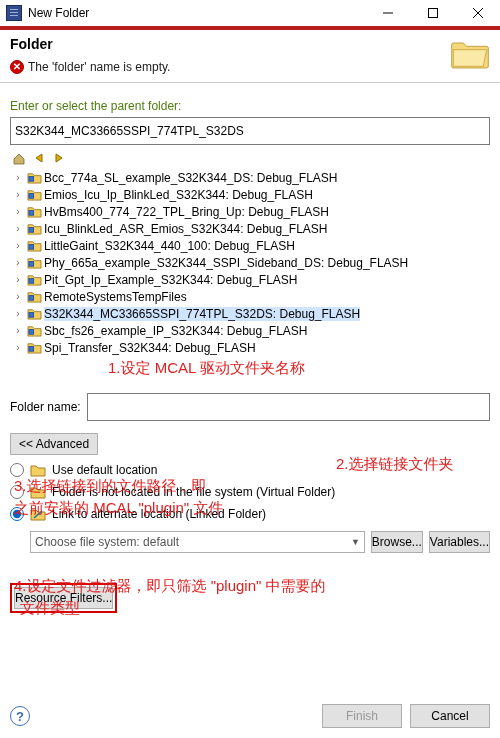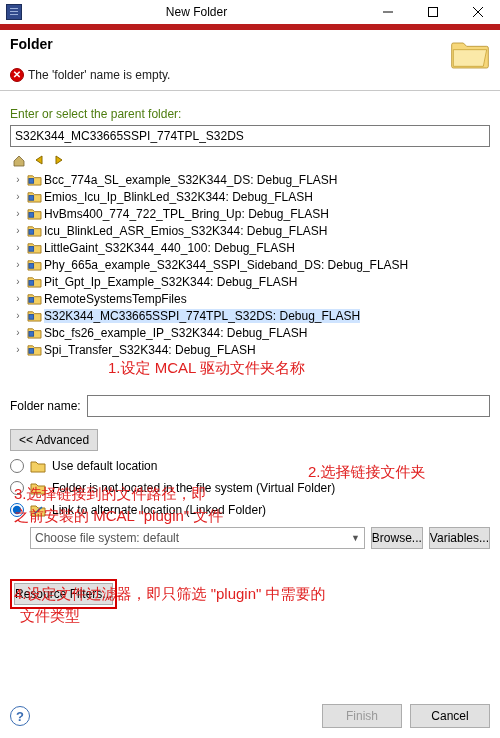--- a/index.html
+++ b/index.html
@@ -1,35 +1,35 @@
 <!DOCTYPE html>
 <html><head>
 <meta charset="utf-8">
 <style>
   * { box-sizing: border-box; margin: 0; padding: 0; }
   html, body { width: 500px; height: 738px; font-family: "Segoe UI", Tahoma, sans-serif; font-size: 12px; background: #fff; overflow: hidden; }
 
-  .titlebar { height: 30px; display: flex; align-items: center; border-bottom: 6px solid #b91c1c; text-align: center; }
+  .titlebar { height: 30px; display: flex; align-items: center; border-bottom: 4px solid #b91c1c; }
   .titlebar .app-icon { width: 16px; height: 16px; margin: 0 6px; background: #314a8c; border: 1px solid #1c2d5a; position: relative; }
   .titlebar .app-icon::after { content: ""; position: absolute; inset: 3px; background: repeating-linear-gradient(#9db0da 0 1px, #314a8c 1px 3px); }
   .titlebar .title { flex: 1; font-size: 12px; color: #000; }
   .titlebar .winbtn { width: 45px; height: 30px; display: flex; align-items: center; justify-content: center; }
   .titlebar .winbtn svg { width: 10px; height: 10px; display: block; }
 
   .banner { padding: 6px 10px 8px; display: flex; align-items: flex-start; border-bottom: 1px solid #c8c8c8; }
   .banner .btext { flex: 1; }
-  .banner .btitle { font-size: 14px; font-weight: bold; color: #000; margin-bottom: 16px; }
+  .banner .btitle { font-size: 14px; font-weight: bold; color: #000; margin-bottom: 8px; }
   .banner .berr { display: flex; align-items: center; gap: 4px; font-size: 12px; color: #222; }
   .err-icon { width: 14px; height: 14px; border-radius: 50%; background: #d40000; border: 1px solid #a00000; color: #fff; font-size: 10px; line-height: 12px; text-align: center; font-weight: bold; }
   .folder-big { width: 40px; height: 34px; margin-left: 8px; }
 
   .body { padding: 10px 10px 0; position: relative; }
 
   .label { font-size: 12px; color: #4d7c0f; margin: 6px 0 4px; }
-  .textinput { width: 100%; height: 22px; border: 1px solid #7a7a7a; padding: 2px 4px; font-size: 12px; font-family: inherit; }
+  .textinput { width: 100%; height: 28px; border: 1px solid #7a7a7a; padding: 2px 4px; font-size: 12px; font-family: inherit; }
 
   .navrow { display: flex; align-items: center; gap: 2px; margin-top: 4px; }
   .nav-icon { width: 18px; height: 18px; display: flex; align-items: center; justify-content: center; }
 
   .tree { border: 0; margin-top: 2px; height: 188px; overflow: hidden; }
   .tree-item { display: flex; align-items: center; height: 17px; font-size: 12px; color: #000; white-space: nowrap; }
   .tree-item .exp { width: 16px; text-align: center; color: #666; font-size: 10px; }
   .tree-item .picon { width: 16px; height: 14px; margin-right: 2px; display: flex; align-items: center; justify-content: center; }
   .tree-item.sel span.txt { background: #cfe4ff; }
 
@@ -267,22 +267,22 @@
     </div>
     <div class="btn">Browse...</div>
     <div class="btn">Variables...</div>
   </div>
 
   <div class="rf-box">
     <div class="btn">Resource Filters...</div>
   </div>
 
   
-  <div class="annot" style="top:268px;left:108px">1.设定 MCAL 驱动文件夹名称</div>
-  <div class="annot" style="top:372px;left:308px">2.选择链接文件夹</div>
+  <div class="annot" style="top:276px;left:108px">1.设定 MCAL 驱动文件夹名称</div>
+  <div class="annot" style="top:372px;left:336px">2.选择链接文件夹</div>
   <div class="annot" style="top:394px;left:14px">3.选择链接到的文件路径，即</div>
   <div class="annot" style="top:416px;left:14px">之前安装的 MCAL "plugin" 文件</div>
   <div class="annot" style="top:494px;left:14px;white-space:normal;width:460px">4.设定文件过滤器，即只筛选 "plugin" 中需要的</div>
   <div class="annot" style="top:516px;left:20px">文件类型</div>
 
 </div>
 
 <div class="footer">
   <div class="help-icon">?</div>
   <div class="spacer"></div>

